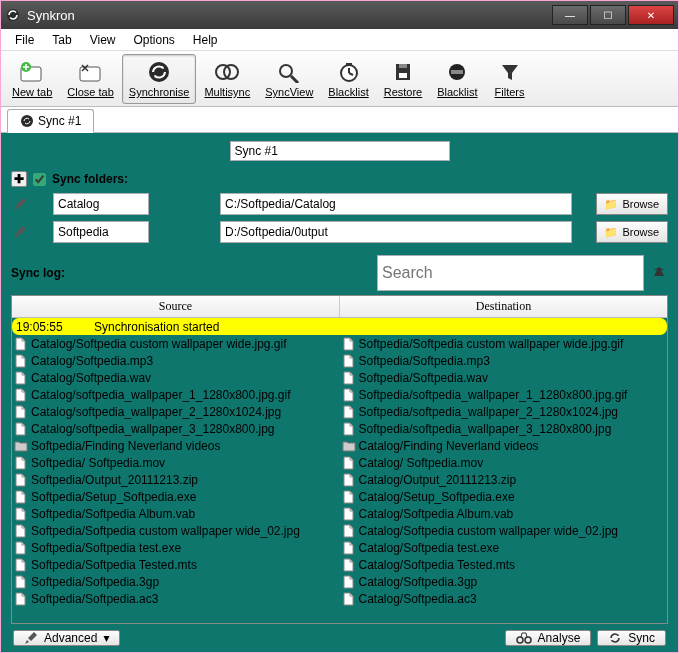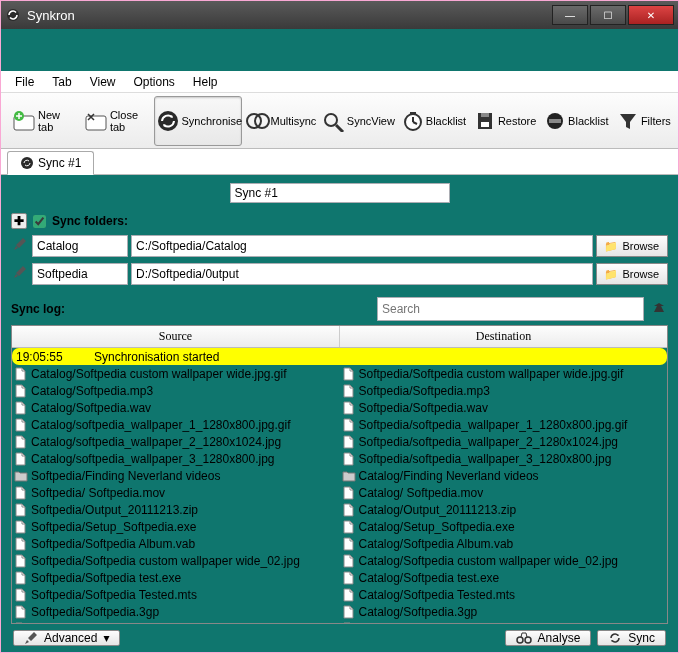--- a/index.html
+++ b/index.html
@@ -4,44 +4,44 @@
 <style>
 * { box-sizing: border-box; margin: 0; padding: 0; }
 body { font-family: "Segoe UI", Tahoma, sans-serif; font-size: 11px; background: #555; width: 679px; height: 653px; overflow: hidden; }
 .window { width: 679px; height: 653px; background: #0f766e; border: 1px solid #f9a8d4; display: flex; flex-direction: column; }
 .titlebar { height: 28px; background: linear-gradient(#5a5a5a, #3a3a3a); display: flex; align-items: center; padding: 0 4px; color: #fff; font-size: 13px; }
 .titlebar .icon-app { width: 16px; height: 16px; margin-right: 6px; }
 .titlebar .title { flex: 1; }
 .winbtns { display: flex; gap: 2px; }
 .winbtn { width: 36px; height: 20px; border: 1px solid #222; background: linear-gradient(#6a6a6a,#4a4a4a); color:#fff; font-size:10px; display:flex; align-items:center; justify-content:center; }
 .winbtn.close { background: linear-gradient(#d44,#a22); width:46px; }
-.menubar { height: 22px; background: #fff; border-bottom: 1px solid #ddd; display:flex; align-items:center; padding:0 6px; gap:2px;margin-top:42px; }
+.menubar { height: 22px; background: #fff; border-bottom: 1px solid #ddd; display:flex; align-items:center; padding:0 6px; gap:2px; }
 .menuitem { padding: 2px 8px; font-size:12px; }
 .toolbar { height: 56px; background: linear-gradient(#fdfdfd,#ececec); border-bottom:1px solid #bbb; display:flex; align-items:center; padding:2px 4px; gap:1px; }
-.toolbtn { display:flex; flex-direction:row; align-items:center; justify-content:center; padding:3px 6px; border:1px solid transparent; border-radius:3px; min-width:48px; height:50px; font-size:11px; }
+.toolbtn { display:flex; flex-direction:column; align-items:center; justify-content:center; padding:3px 6px; border:1px solid transparent; border-radius:3px; min-width:48px; height:50px; font-size:11px;text-decoration:underline; }
 .toolbtn.active { background:linear-gradient(#f8f8f8,#e8e8e8); border:1px solid #999; box-shadow:inset 0 1px 2px rgba(0,0,0,0.2); }
 .toolbtn .ticon { width:28px; height:26px; display:flex; align-items:center; justify-content:center; }
 .toolbtn .tlabel { margin-top:1px; }
 .tabbar { height: 26px; display:flex; align-items:flex-end; padding:0 6px; border-bottom:1px solid #bbb; background:#fff; }
 .tab { display:flex; align-items:center; gap:4px; padding:4px 12px; border:1px solid #aaa; border-bottom:1px solid #fff; background:#fff; border-radius:3px 3px 0 0; position:relative; top:1px; font-size:12px; }
 .content { flex:1; display:flex; flex-direction:column; padding:6px 10px 4px 10px; overflow:hidden; }
 .syncname-row { display:flex; justify-content:center; padding:2px 0 8px 0; }
 .syncname-input { width:220px; height:20px; border:1px solid #abadb3; padding:1px 4px; font-size:12px; }
 .foldershdr { display:flex; align-items:center; gap:6px; padding:2px 0 6px 0; font-size:12px; }
 .foldershdr b { font-weight:bold; }
 .plusbtn { width:16px; height:16px; border:1px solid #888; border-radius:2px; background:#eee; display:flex; align-items:center; justify-content:center; font-weight:bold; }
 .chk { width:13px; height:13px; accent-color:#3a7; }
-.folder-row { display:flex; gap:3px; margin-bottom:6px; }
+.folder-row { display:flex; align-items:center; gap:24px; margin-bottom:6px; }
 .wrench { width:18px; height:18px; display:flex; align-items:center; justify-content:center; }
 .fname { width:96px; height:22px; border:1px solid #abadb3; padding:2px 4px; font-size:12px; }
-.fpath { flex:1; height:22px; border:1px solid #abadb3; padding:2px 4px; font-size:12px; }
+.fpath { flex:1; height:22px; border:1px solid #abadb3; padding:2px 4px; font-size:12px;margin-left:47px; }
 .browsebtn { height:22px; width:72px; border:1px solid #888; background:linear-gradient(#fdfdfd,#e5e5e5); font-size:11px; display:flex; align-items:center; justify-content:center; gap:4px; }
 .loghdr { display:flex; align-items:center; padding:6px 0 4px 0; font-size:12px; gap:6px; }
 .loghdr .lbl { font-weight:bold; width:360px; }
-.searchbox { flex:1; height:24px; border:1px solid #abadb3; padding:1px 4px; font-size:12px; }
+.searchbox { flex:1; height:36px; border:1px solid #abadb3; padding:1px 4px; font-size:16px; }
 .clearsearch { width:18px; height:18px; display:flex; align-items:center; justify-content:center; }
 .table-wrap { flex:1; border:1px solid #888; display:flex; flex-direction:column; overflow:hidden; }
 .thead { display:flex; background:linear-gradient(#fdfdfd,#ececec); border-bottom:1px solid #bbb; }
 .thead .th { flex:1; text-align:center; padding:3px 4px; font-size:12px; border-right:1px solid #ccc;font-family:Liberation Serif, serif; }
 .thead .th:last-child { border-right:none; }
 .tbody { flex:1; overflow-y:scroll; overflow-x:hidden; font-size:12px; }
 .trow { display:flex; height:17px; align-items:center; }
 .trow.highlight { background:#ffff00;border-radius:7px; }
 .trow .td { flex:1; display:flex; align-items:center; gap:3px; padding:0 2px; overflow:hidden; white-space:nowrap; }
 .trow .td.time { flex:0 0 80px; padding-left:4px; }

